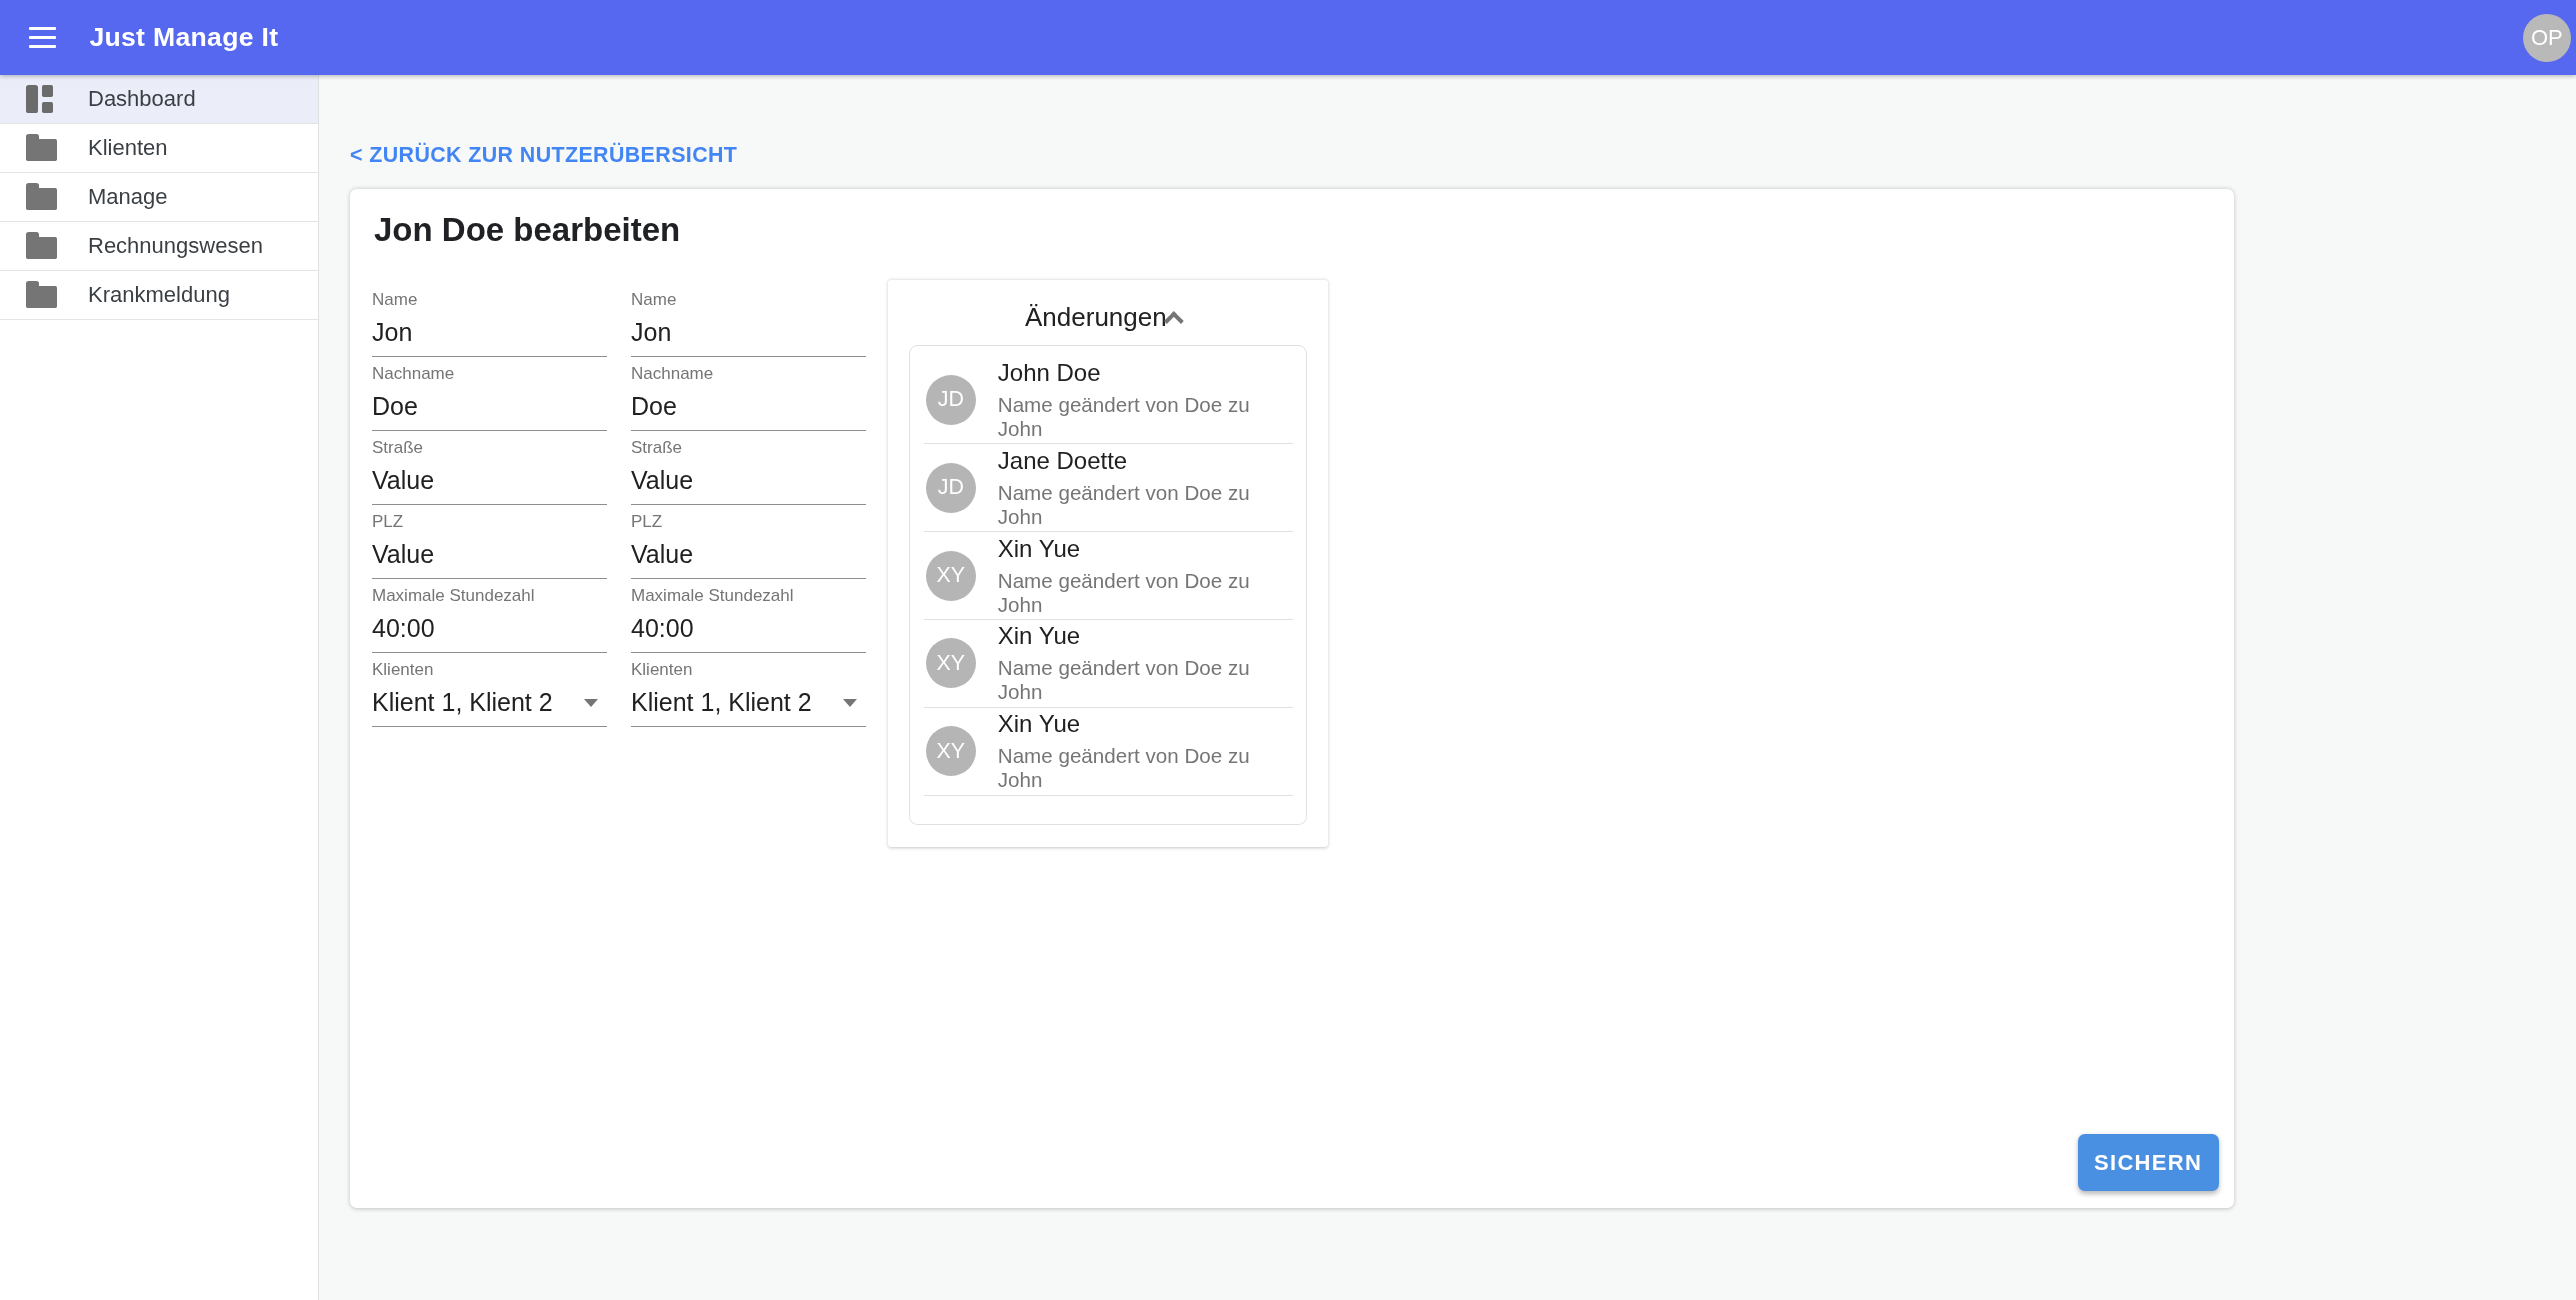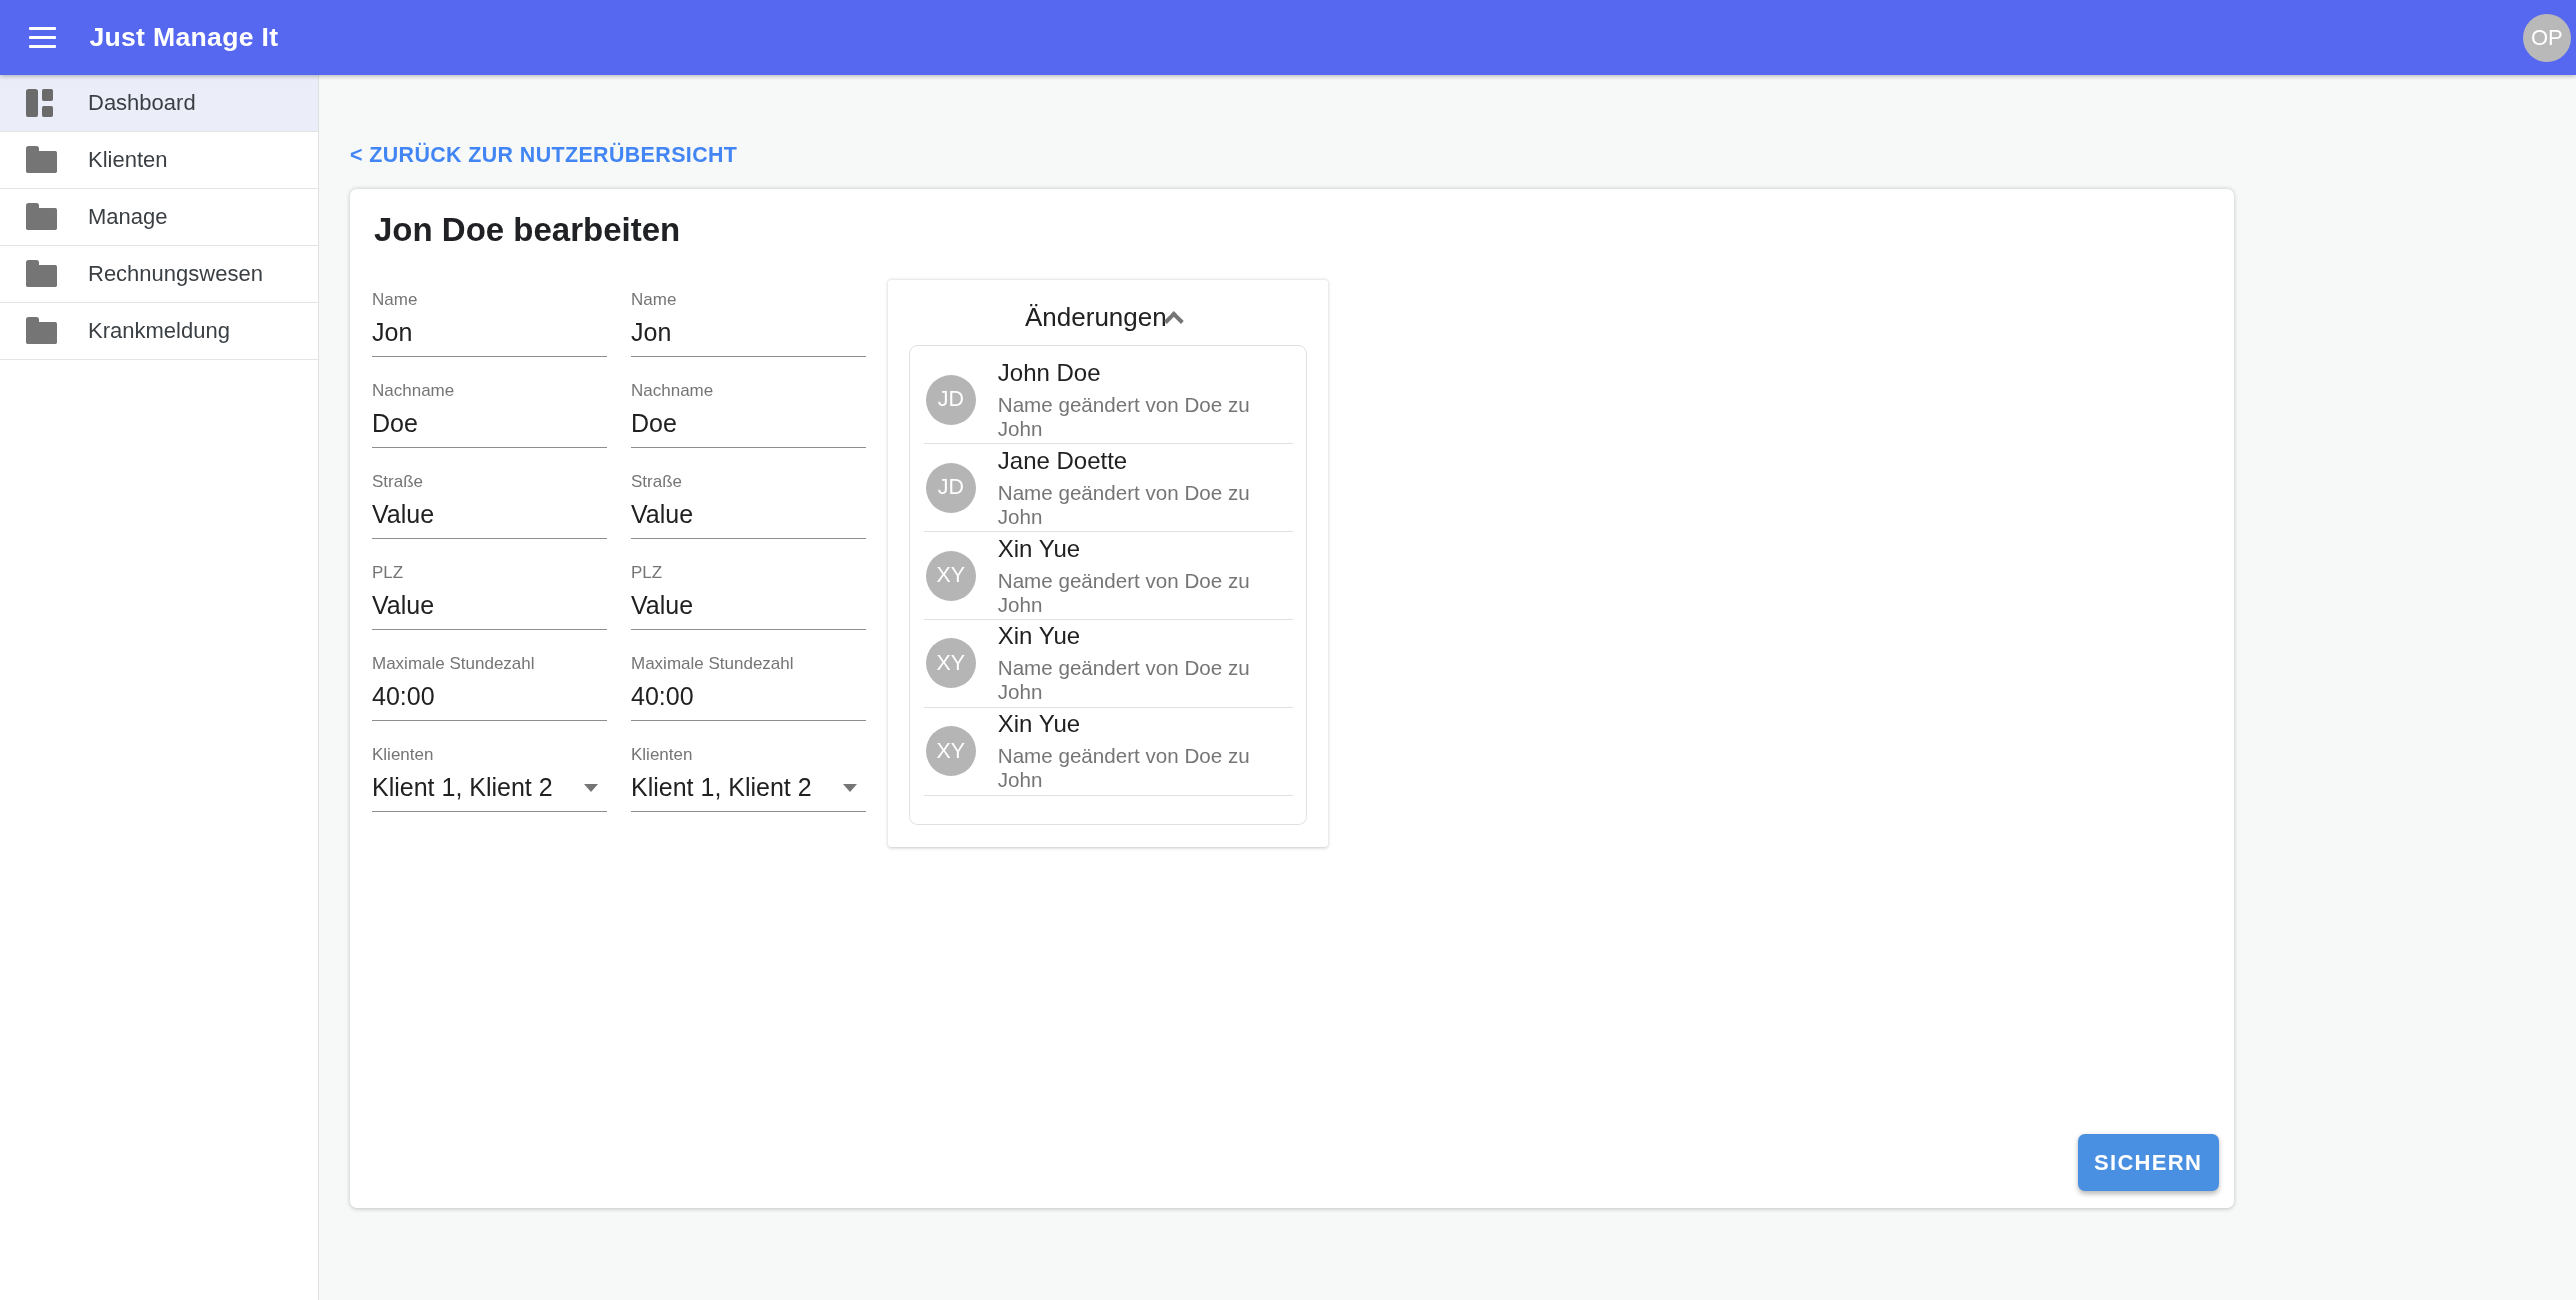--- a/index.html
+++ b/index.html
@@ -15,21 +15,21 @@
   .hamburger span { display:block; height:3.4px; width:100%; background:#fff; border-radius:0.9px; }
   .app-title { color:#ffffff; font-size:26.6px; font-weight:bold; margin-left:33px; letter-spacing:0.3px; }
   .bar-spacer { flex:1; }
   .top-avatar { width:48px; height:48px; border-radius:50%; background:#b9b9b9;
     color:#fff; font-size:22px; display:flex; align-items:center; justify-content:center;
     margin-right:5.1px; cursor:pointer; }
 
   
   .sidebar { position:absolute; left:0; top:75px; width:319px; height:1225px;
     background:#fff; border-right:0.9px solid #e0e0e0; z-index:20; }
-  .nav-item { height:57px; display:flex; align-items:center; padding-left:26px;
+  .nav-item { height:49px; display:flex; align-items:center; padding-left:26px;
     border-bottom:0.9px solid #e4e4e4; cursor:pointer; background:#fff; }
   .nav-item.active { background:#ebeef8; }
   .nav-icon-box { width:62px; display:flex; align-items:center; }
   .nav-label { font-size:22px; color:#3a3f44; }
 
   .dash-icon { position:relative; width:29px; height:27.4px; }
   .dash-icon i { position:absolute; background:#6b6b6b; display:block; }
   .dash-icon .d1 { left:0; top:0; width:12px; height:27.4px; border-radius:2.6px; }
   .dash-icon .d2 { right:1.7px; top:0; width:11px; height:12px; border-radius:1.7px; }
   .dash-icon .d3 { right:1.7px; bottom:0; width:11px; height:10.3px; border-radius:1.7px; }
@@ -42,21 +42,21 @@
   
   .back-link { position:absolute; left:350px; top:143px; font-size:21.4px; font-weight:bold;
     color:#4285f4; letter-spacing:0.4px; cursor:pointer; z-index:10; }
 
   .card { position:absolute; left:350px; top:189px; width:1884px; height:1019px;
     background:#fff; border-radius:6.9px; box-shadow:0 0.9px 4.3px rgba(0,0,0,.22); z-index:10;padding-left:26px; }
   .card-title { position:absolute; left:24px; top:22px; font-size:33px; color:#202124; }
 
   .form-area { position:absolute; left:22px; top:101px; display:flex; gap:24px; }
   .form-col { width:235px; }
-  .field { margin-bottom:24px; }
+  .field { margin-bottom:7px; }
   .field-label { font-size:17px; color:#757575; margin-bottom:7.7px; }
   .field-value { font-size:25px; color:#212121; padding-bottom:9.4px;
     border-bottom:1.7px solid #8d8d8d; min-height:33px; display:flex;
     align-items:center; justify-content:space-between; cursor:text; }
   .select-arrow { width:0; height:0; border-left:7.7px solid transparent;
     border-right:7.7px solid transparent; border-top:8.6px solid #757575;
     margin-right:8.6px; }
 
   
   .changes-panel { position:absolute; left:538px; top:91px; width:440px; height:567px;

